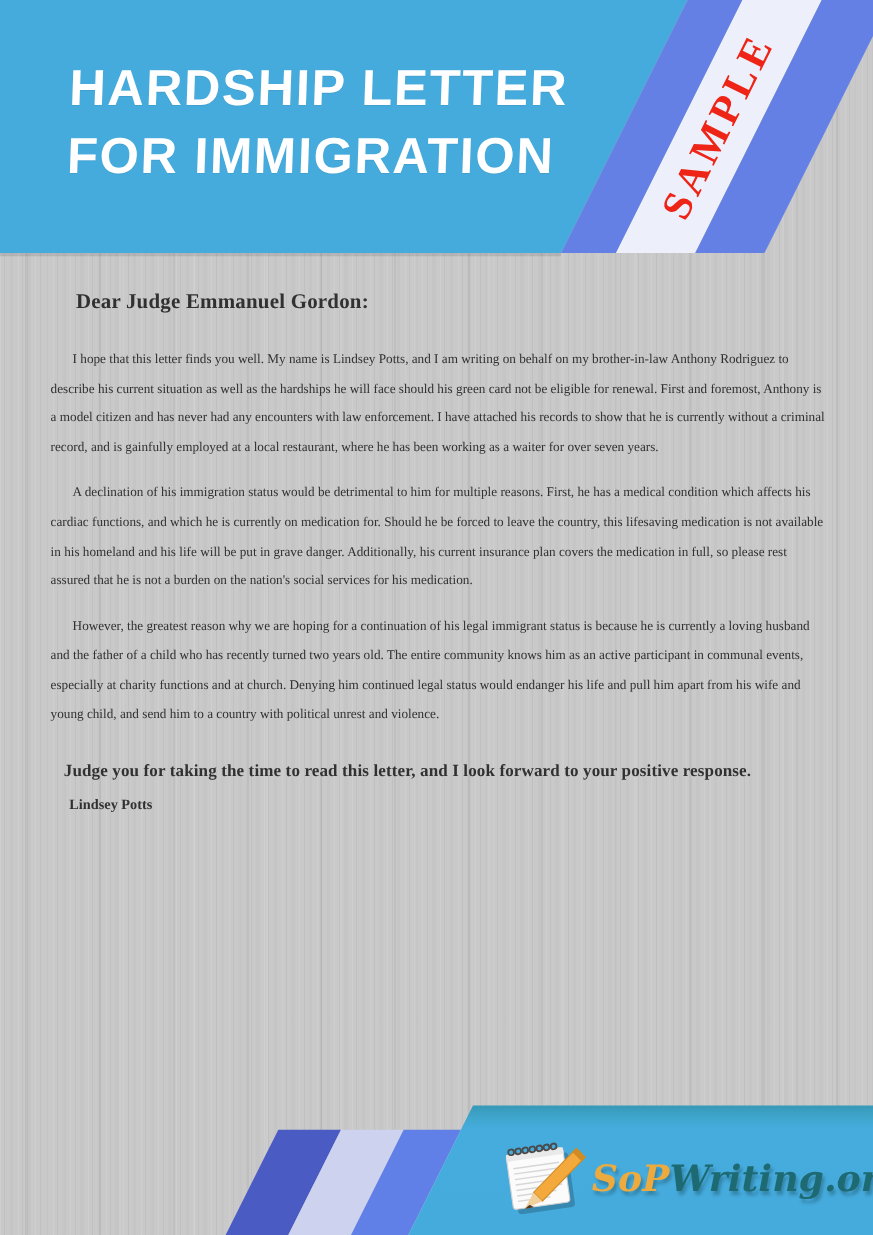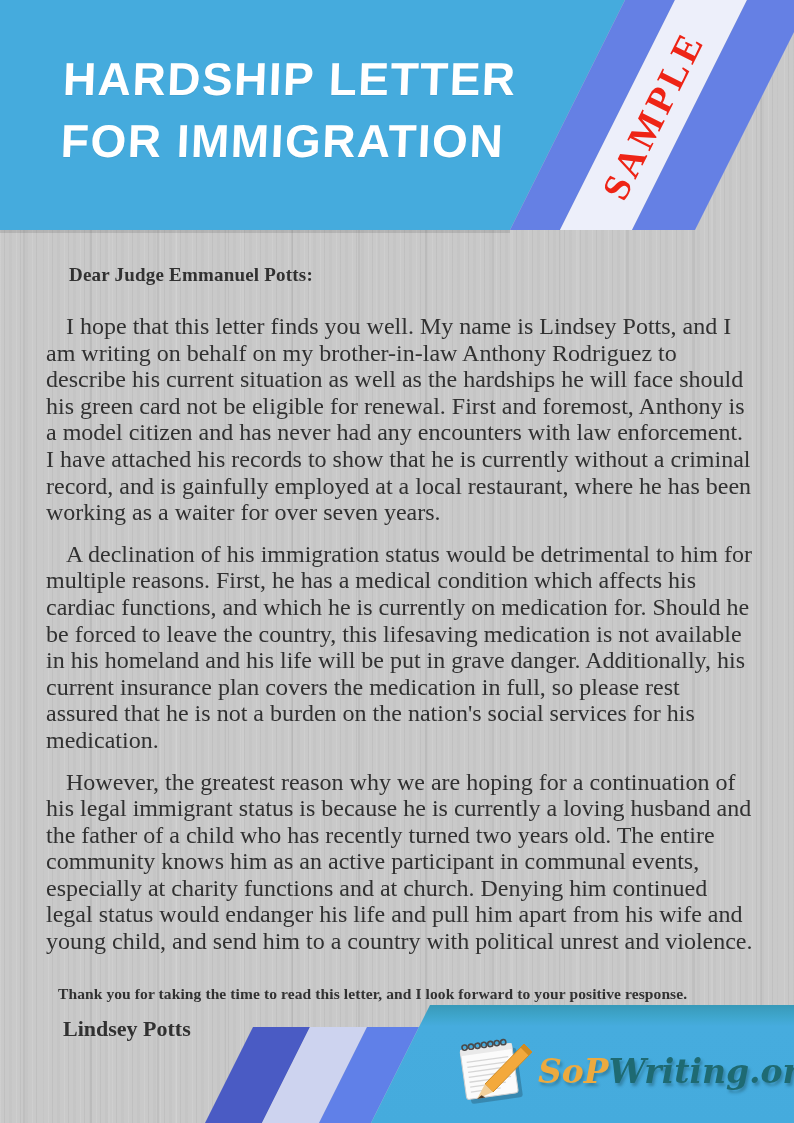--- a/index.html
+++ b/index.html
@@ -43,24 +43,24 @@
     font-size:38px;
     letter-spacing:4px;
     color:#ee2416;
   }
   .letter{
     position:absolute;left:46px;top:264px;width:708px;
     color:#313131;
   }
   .letter p{margin:0;}
   .greeting{font-size:19px;font-weight:bold;margin:0 0 27px 23px !important;letter-spacing:0.2px;}
-  .para{font-size:24px;line-height:26.6px;margin:0 0 15px 0 !important;text-indent:20px;}
+  .para{font-size:12px;line-height:26.6px;margin:0 0 15px 0 !important;text-indent:20px;}
   .closing{font-size:15.5px;font-weight:bold;white-space:nowrap;margin:30px 0 0 12px !important;letter-spacing:0.1px;}
   .signoff{font-size:16.5px;font-weight:bold;margin:24px 0 0 17px !important;}
-  .signature{font-size:22px;font-weight:bold;margin:13px 0 0 17px !important;}
+  .signature{font-size:13px;font-weight:bold;margin:13px 0 0 17px !important;}
   .footer-art{position:absolute;left:0;top:995px;}
   .notepad{position:absolute;left:444px;top:1032px;}
   .logo-text{
     position:absolute;left:538px;top:1052px;
     font-family:"DejaVu Serif", serif;
     font-style:italic;
     font-weight:bold;
     font-size:33px;
     white-space:nowrap;
     text-shadow:2px 3px 3px rgba(20,60,70,0.35);
@@ -83,25 +83,25 @@
   </svg>
 
   <div class="page-title">
     <div>HARDSHIP LETTER</div>
     <div>FOR IMMIGRATION</div>
   </div>
 
   <div class="sample">SAMPLE</div>
 
   <div class="letter">
-    <p class="greeting">Dear Judge Emmanuel Potts:</p>
+    <p class="greeting">Dear Judge Emmanuel Gordon:</p>
     <p class="para">I hope that this letter finds you well. My name is Lindsey Potts, and I am writing on behalf on my brother-in-law Anthony Rodriguez to describe his current situation as well as the hardships he will face should his green card not be eligible for renewal. First and foremost, Anthony is a model citizen and has never had any encounters with law enforcement. I have attached his records to show that he is currently without a criminal record, and is gainfully employed at a local restaurant, where he has been working as a waiter for over seven years.</p>
     <p class="para">A declination of his immigration status would be detrimental to him for multiple reasons. First, he has a medical condition which affects his cardiac functions, and which he is currently on medication for. Should he be forced to leave the country, this lifesaving medication is not available in his homeland and his life will be put in grave danger. Additionally, his current insurance plan covers the medication in full, so please rest assured that he is not a burden on the nation's social services for his medication.</p>
     <p class="para">However, the greatest reason why we are hoping for a continuation of his legal immigrant status is because he is currently a loving husband and the father of a child who has recently turned two years old. The entire community knows him as an active participant in communal events, especially at charity functions and at church. Denying him continued legal status would endanger his life and pull him apart from his wife and young child, and send him to a country with political unrest and violence.</p>
-    <p class="closing">Thank you for taking the time to read this letter, and I look forward to your positive response.</p>
+    <p class="closing">Judge you for taking the time to read this letter, and I look forward to your positive response.</p>
     <p class="signature">Lindsey Potts</p>
   </div>
 
   <svg class="footer-art" width="794" height="128" viewBox="0 0 794 128">
     <defs>
       <linearGradient id="footcyan" x1="0" y1="0" x2="0" y2="1">
         <stop offset="0" stop-color="#3899b8"></stop>
         <stop offset="0.10" stop-color="#3fa6cd"></stop>
         <stop offset="0.18" stop-color="#46acde"></stop>
         <stop offset="1" stop-color="#45abdd"></stop>

